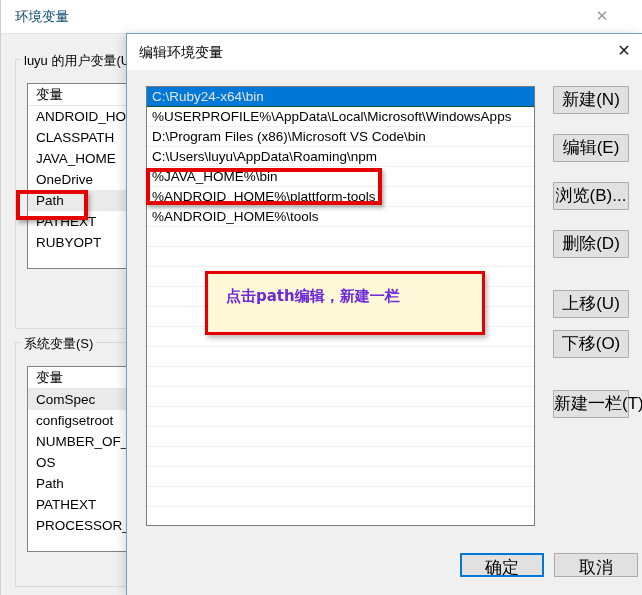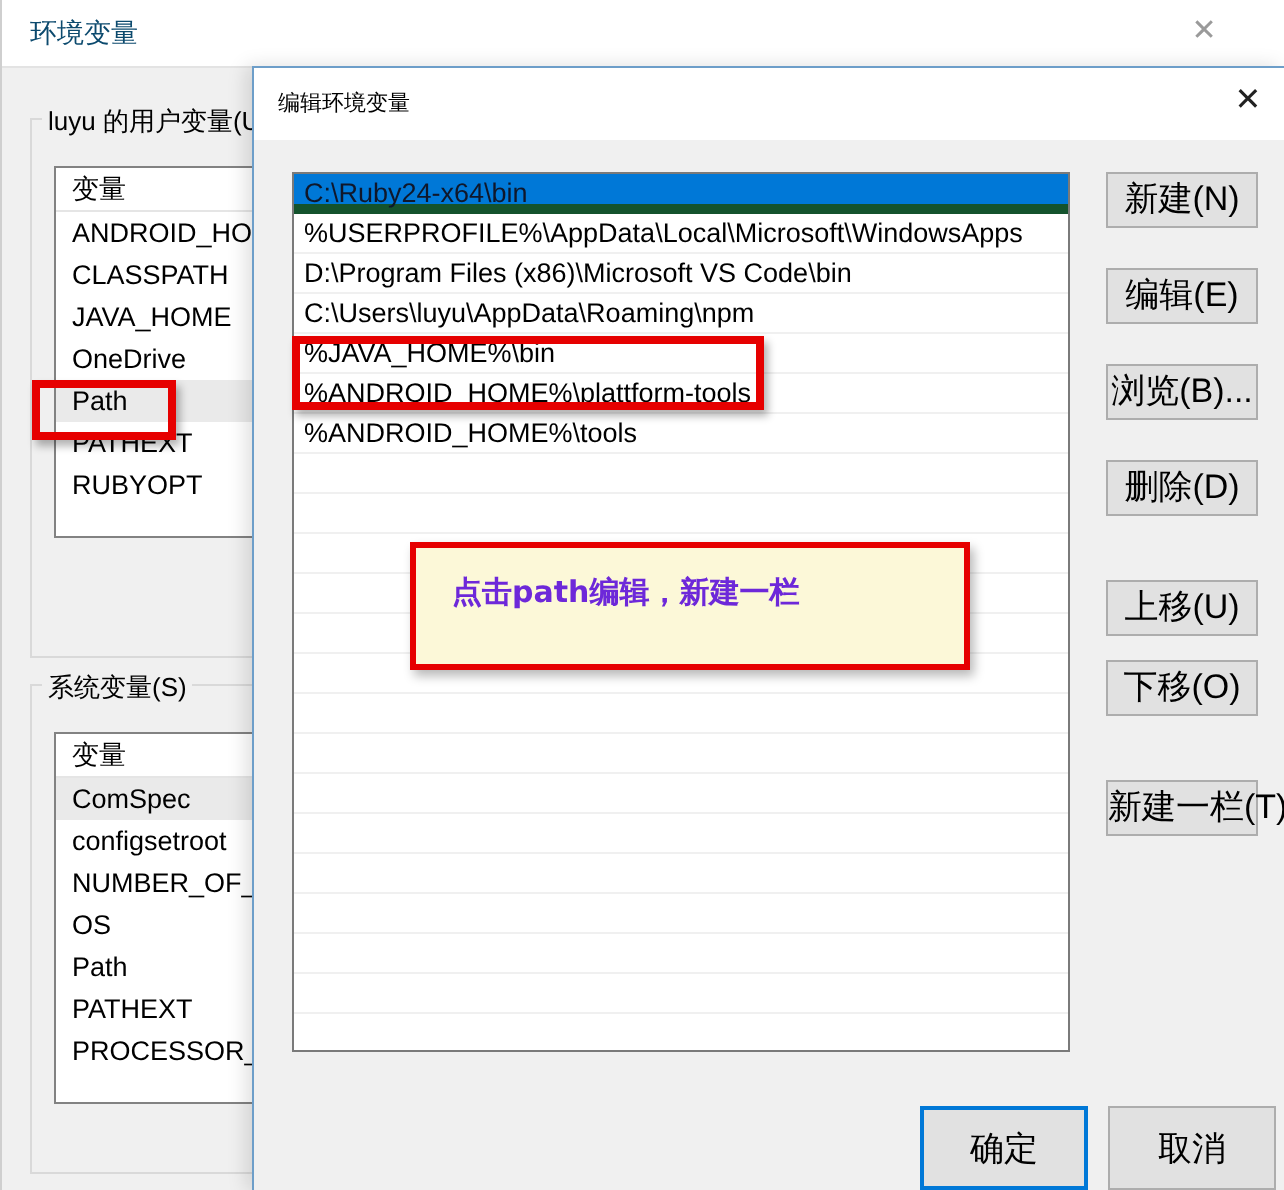--- a/index.html
+++ b/index.html
@@ -116,21 +116,21 @@
   }
   #edit-titlebar {
     position: absolute;
     left: 0; top: 0;
     width: 515px; height: 36px;
     background: #ffffff;
   }
   #edit-title-text {
     position: absolute;
     left: 12px; top: 10px;
-    font-size: 11px;
+    font-size: 14px;
     color: #000;
     white-space: nowrap;
   }
   #edit-close {
     position: absolute;
     left: 482px; top: 4px;
     width: 30px; height: 26px;
     text-align: center;
     line-height: 26px;
     font-size: 16px;
@@ -153,22 +153,22 @@
     line-height: 20px;
     padding-left: 5px;
     font-size: 13.5px;
     white-space: nowrap;
     border-bottom: 1px solid #f0f0f0;
     box-sizing: border-box;
     color: #000;
   }
   .path-row.selected {
     background: #0078d7;
-    color: #0f172a;
-    border-bottom: 5px solid #14532d;
+    color: #e5e5e5;
+    border-bottom: 1px solid #14532d;
   }
   .path-row.empty { color: transparent; }
 
   
   .dlg-btn {
     position: absolute;
     background: #e1e1e1;
     border: 1px solid #adadad;
     box-sizing: border-box;
     font-size: 17px;
@@ -180,21 +180,21 @@
     white-space: nowrap;
   }
   .side-btn {
     left: 426px;
     width: 76px;
     height: 28px;
     line-height: 26px;
   }
   .bottom-btn {
     width: 84px;
-    height: 42px;
+    height: 24px;
     line-height: 27px;
   }
   #btn-ok {
     left: 333px; top: 519px;
     border: 2px solid #0078d7;
     background: #e1e1e1;
     line-height: 25px;
   }
   #btn-cancel {
     left: 427px; top: 519px;

